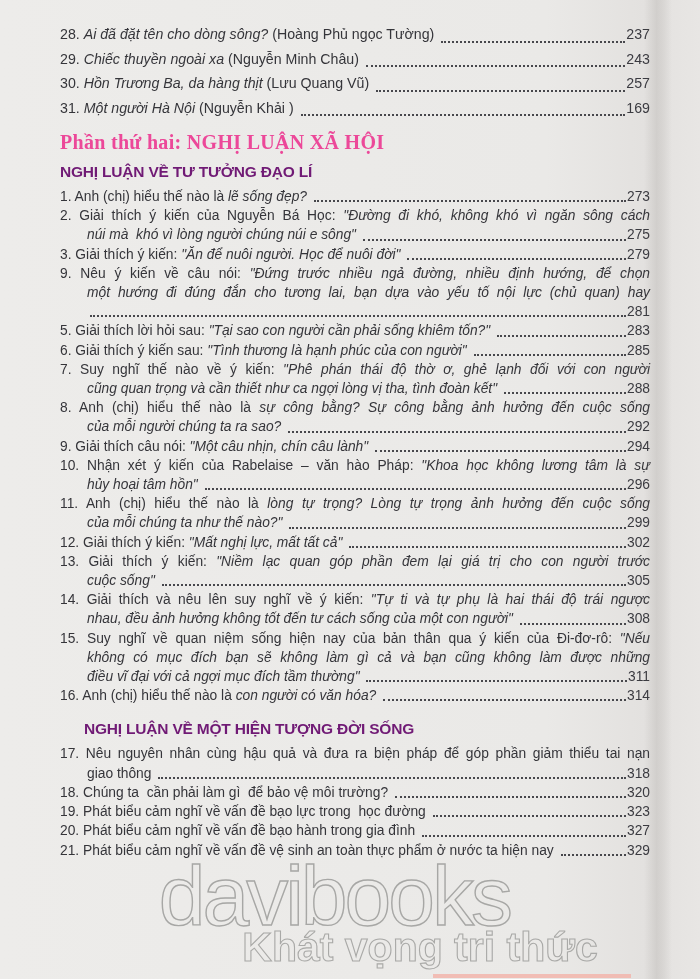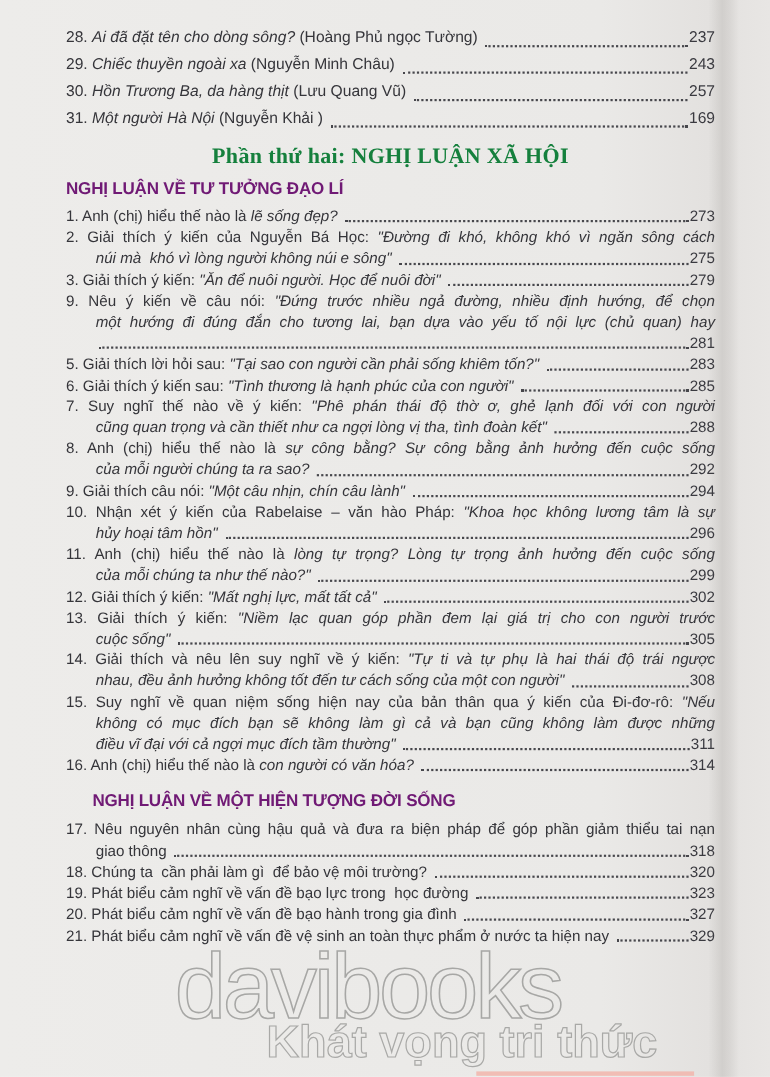--- a/index.html
+++ b/index.html
@@ -20,22 +20,22 @@
   .toc-body .line { font-size:13.8px; line-height:19.2px; }
   .line.fill { display:block; text-align:justify; text-align-last:justify; }
   .line.cont { padding-left:27px; }
   .txt { white-space:pre; min-width:0; overflow:hidden; }
   .fill .txt { white-space:normal; }
   .it { font-style:italic;text-align:center; }
   .dots { flex:1 1 auto; min-width:10px; border-bottom:2px dotted #47474c; margin:0 1px 4px 3px; }
   .pg { flex:0 0 auto; color:#3a3a40; }
   h1.part {
     font-family:"Liberation Serif", "DejaVu Serif", serif;
-    font-size:20px; font-weight:700; color:#15803d;
-    text-align:center; margin:11px 0 9px 0; letter-spacing:.3px;
+    font-size:20px; font-weight:700; color:#ec4899;
+    text-align:left; margin:11px 0 9px 0; letter-spacing:.3px;
   }
   h2.sec {
     font-size:15.5px; font-weight:700; color:#701a75;
     margin:9px 0 6px 0; letter-spacing:-0.2px;
   }
   h2.sec2 { margin-top:15px;margin-left:24px; }
   .wm { position:absolute; pointer-events:none; color:transparent; font-family:"Liberation Sans","DejaVu Sans",sans-serif; }
   .wm-brand {
     left:70px; top:848px; width:440px; text-align:right;
     font-size:84px; font-weight:400; letter-spacing:-3px;
@@ -88,21 +88,21 @@
       <div>
         <div class="line">
           <span class="txt"><span>1. Anh (chị) hiểu thế nào là </span><span class="it">lẽ sống đẹp? </span></span>
           <span class="dots"></span>
           <span class="pg">273</span>
         </div>
       </div>
       <div>
         <div class="line fill"><span class="txt"><span>2. Giải thích ý kiến của Nguyễn Bá Học: </span><span class="it">"Đường đi khó, không khó vì ngăn sông cách</span></span></div>
         <div class="line cont">
-          <span class="txt"><span class="it">núi mà  khó vì lòng người không núi e sông" </span></span>
+          <span class="txt"><span class="it">núi mà  khó vì lòng người chúng núi e sông" </span></span>
           <span class="dots"></span>
           <span class="pg">275</span>
         </div>
       </div>
       <div>
         <div class="line">
           <span class="txt"><span>3. Giải thích ý kiến: </span><span class="it">"Ăn để nuôi người. Học để nuôi đời" </span></span>
           <span class="dots"></span>
           <span class="pg">279</span>
         </div>

